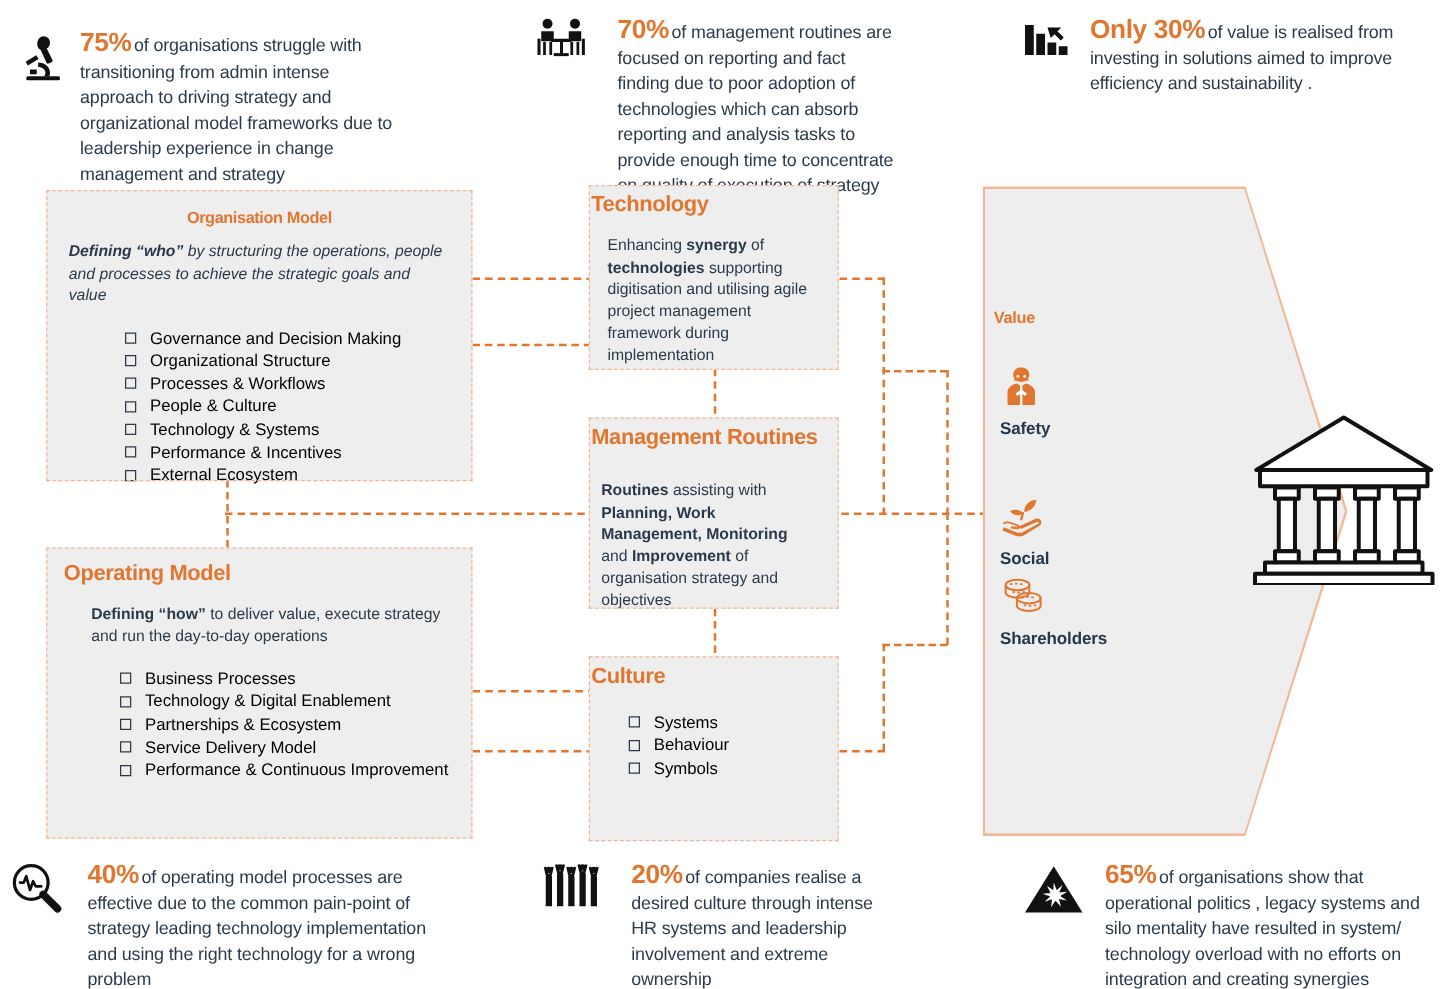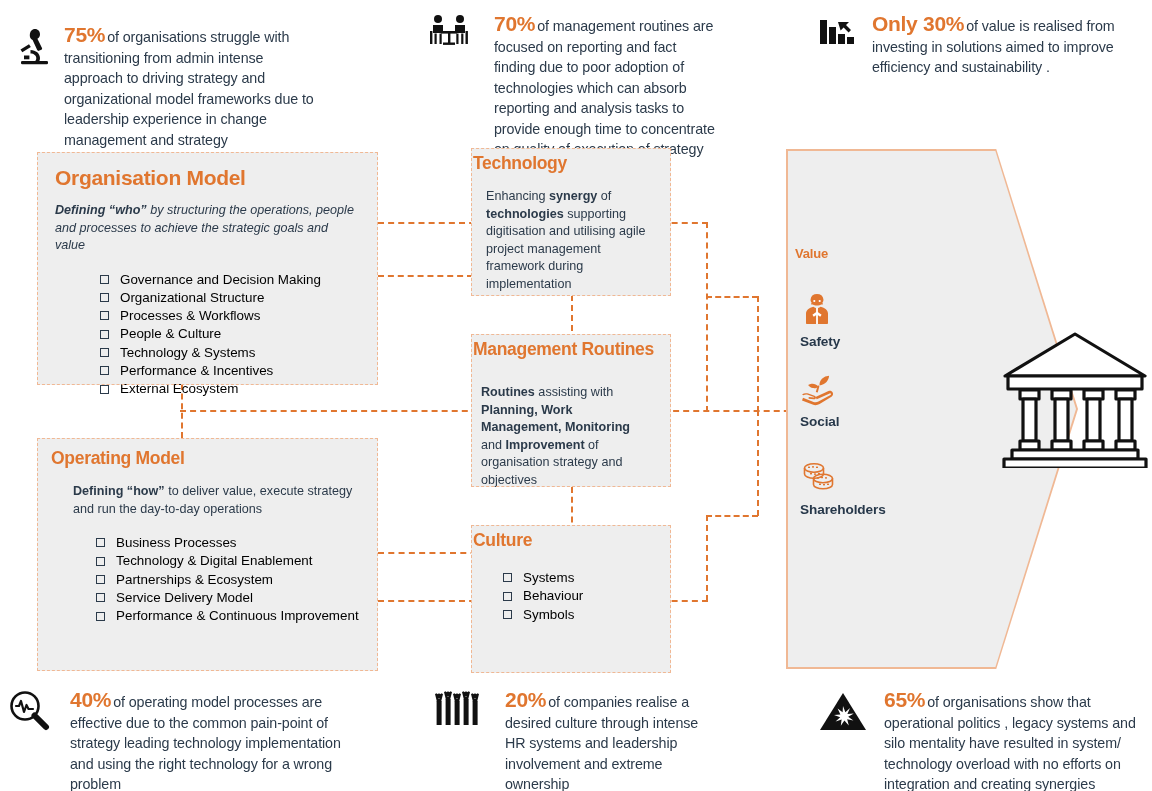--- a/index.html
+++ b/index.html
@@ -182,21 +182,21 @@
         <circle cx="14.3" cy="9" r="1.1" fill="#fff"></circle>
           <circle cx="19.7" cy="9" r="1.1" fill="#fff"></circle>
         <path d="M13.4 14.8c1 .9 2.2 1.4 3.6 1.4s2.6-.5 3.6-1.4c4.3 1 7.4 3.6 7.4 6.8V31c0 .6-.5 1-1 1H7c-.6 0-1-.4-1-1v-9.4c0-3.2 3.1-5.8 7.4-6.8z"></path>
         <rect x="16.1" y="16" width="1.8" height="16" fill="#fff"></rect>
         <path d="M17 19.5l-4.6 3.3 1.4 2 3.2-2.3 3.2 2.3 1.4-2z" fill="#fff"></path>
       </g>
     </svg>
     <div class="lbl">Safety</div>
   </div>
 
-  <div class="value-item" style="left:800px; top:374px;">
+  <div class="value-item" style="left:800px; top:398px;">
     <svg width="38" height="32" viewBox="0 0 38 32">
       <g fill="#e0762f">
         <path d="M19.5 11.5c-.3-3.4 1.3-6.5 4.6-8.3 1.6-.9 3.4-1.3 5-1.4-.2 2.2-1 4.5-2.6 6.2-1.8 2-4.3 3.1-7 3.5z"></path>
         <path d="M18.3 12.4c-1.7-1.8-4.1-2.9-6.7-2.6-1.3.1-2.5.6-3.5 1.2 1.1 1.5 2.8 2.7 4.8 3.1 2 .4 4-.1 5.4-1.7z"></path>
         <path d="M18.8 11.6c.4.2.6.7.5 1.2l-1.6 5.6-1.9-.5 1.7-5.8c.2-.5.8-.8 1.3-.5z"></path>
         <path d="M2 20.5c1.9-1.4 4.2-1.6 6.3-.9l6.2 2.1c1 .3 1.6 1.3 1.4 2.2-.2.9-1.1 1.5-2.1 1.4l-5.2-.5.1-1.9 5.2.5c.2 0 .3-.1.3-.2 0-.1 0-.2-.2-.3l-6.2-2.1c-1.5-.5-3-.4-4.3.5z"></path>
         <path d="M15.5 22.9l13-5.8c1.6-.7 3.4-.1 4.2 1.4.8 1.5.3 3.3-1.2 4.2L19.6 30c-2.1 1.3-4.7 1.5-7 .6L2 26.4l1-2.6 10.5 4.1c1.6.6 3.4.5 4.9-.4L30.5 21c.4-.3.6-.8.4-1.2-.2-.4-.7-.6-1.2-.4l-13 5.8z"></path>
       </g>
     </svg>
     <div class="lbl">Social</div>
@@ -247,21 +247,21 @@
             <rect x="119" y="71" width="13" height="42"></rect>
             <rect x="116" y="113" width="19" height="9"></rect>
         </g>
         <rect x="12" y="122" width="126" height="9"></rect>
         <rect x="4" y="131" width="142" height="9"></rect>
       </g>
     </svg>
   </div>
 
   <div class="panel nobox" style="left:37px; top:152px; width:341px; height:233px; padding:14px 18px 0 18px;">
-    <div class="panel-title" style="font-size:21px; margin-bottom:12px;">Organisation Model</div>
+    <div class="panel-title" style="font-size:13px; margin-bottom:12px;text-align:center;">Organisation Model</div>
     <div class="panel-sub" style="margin-bottom:16px;font-style:italic;">
       <b>Defining “who”</b><span> by structuring the operations, people and processes to achieve the strategic goals and value</span>
     </div>
     <ul class="checklist" style="margin-left:45px;">
       <li>
           <span class="cb"></span>
           <span>Governance and Decision Making</span>
         </li>
       <li>
           <span class="cb"></span>

